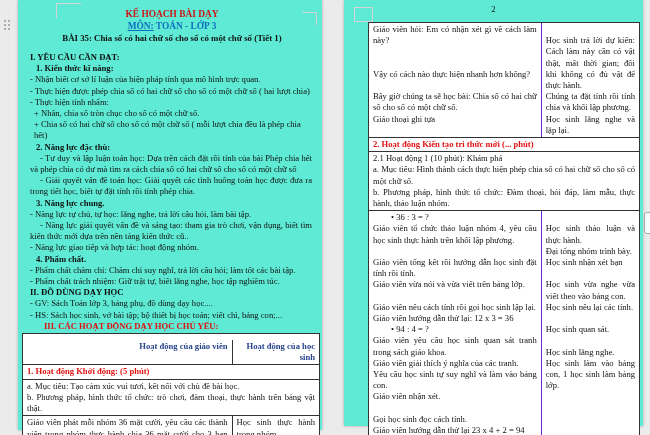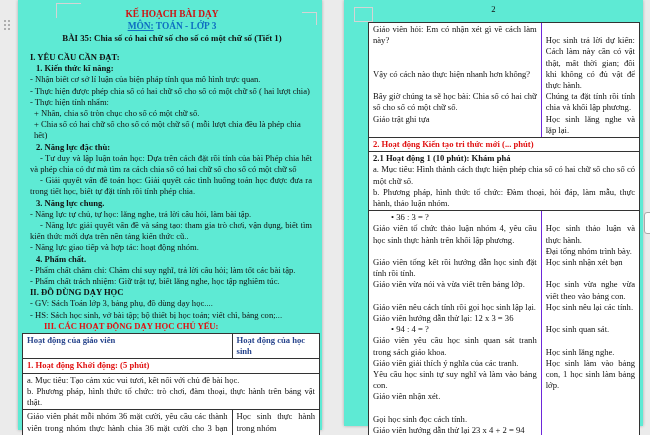--- a/index.html
+++ b/index.html
@@ -40,24 +40,24 @@
 
   
   .tbl{border:1px solid #333;background:#fff;}
   #p1-tbl{margin:1px 2px 0 -8px;width:298px;box-sizing:border-box;}
   .trow{display:flex;border-top:1px solid #333;}
   .trow:first-child{border-top:none;}
   .cell{box-sizing:border-box;padding:1px 4px;font-size:8.6px;line-height:11.2px;}
   .cp{min-height:11.2px;text-align:justify;}
   #p1-tbl .gvc{width:211px;border-right:1px solid #333;}
   #p1-tbl .hsc{width:87px;}
-  .thdr{font-weight:bold;text-align:left;}
+  .thdr{font-weight:bold;text-align:right;margin-top:6px;}
   .fullrow{flex:1;}
   .redrow{font-weight:bold;}
-  .bold{font-weight:bold;}
+  .bold{font-weight:normal;}
   .bullet{font-weight:normal;padding-left:18px;}
 
   
   .pagenum{text-align:center;font-size:8.6px;line-height:10px;padding-top:4px;}
   #p2-tbl{position:absolute;left:24px;top:22px;width:272px;box-sizing:border-box;}
   #p2-tbl .gvc{width:174px;border-right:1px solid #6d28d9;}
   #p2-tbl .hsc{width:98px;}
 </style>
 </head>
 <body>
@@ -134,21 +134,21 @@
 
   <div class="tbl" id="p2-tbl">
     <div class="trow">
       <div class="cell gvc">
         <div class="cp">Giáo viên hỏi: Em có nhận xét gì về cách làm này?</div>
         <div class="cp"></div>
         <div class="cp"></div>
         <div class="cp">Vậy có cách nào thực hiện nhanh hơn không?</div>
         <div class="cp"></div>
         <div class="cp">Bây giờ chúng ta sẽ học bài: Chia số có hai chữ số cho số có một chữ số.</div>
-        <div class="cp">Giáo trật ghi tựa</div>
+        <div class="cp">Giáo thoại ghi tựa</div>
       </div>
       <div class="cell hsc">
         <div class="cp"></div>
         <div class="cp">Học sinh trả lời dự kiến: Cách làm này cần có vật thật, mất thời gian; đôi khi không có đủ vật để thực hành.</div>
         <div class="cp">Chúng ta đặt tính rồi tính chia và khối lập phương.</div>
         <div class="cp">Học sinh lắng nghe và lặp lại.</div>
       </div>
     </div>
     <div class="trow">
       <div class="cell fullrow redrow" style="color:#e01010;">2. Hoạt động Kiến tạo tri thức mới  (... phút)</div>

